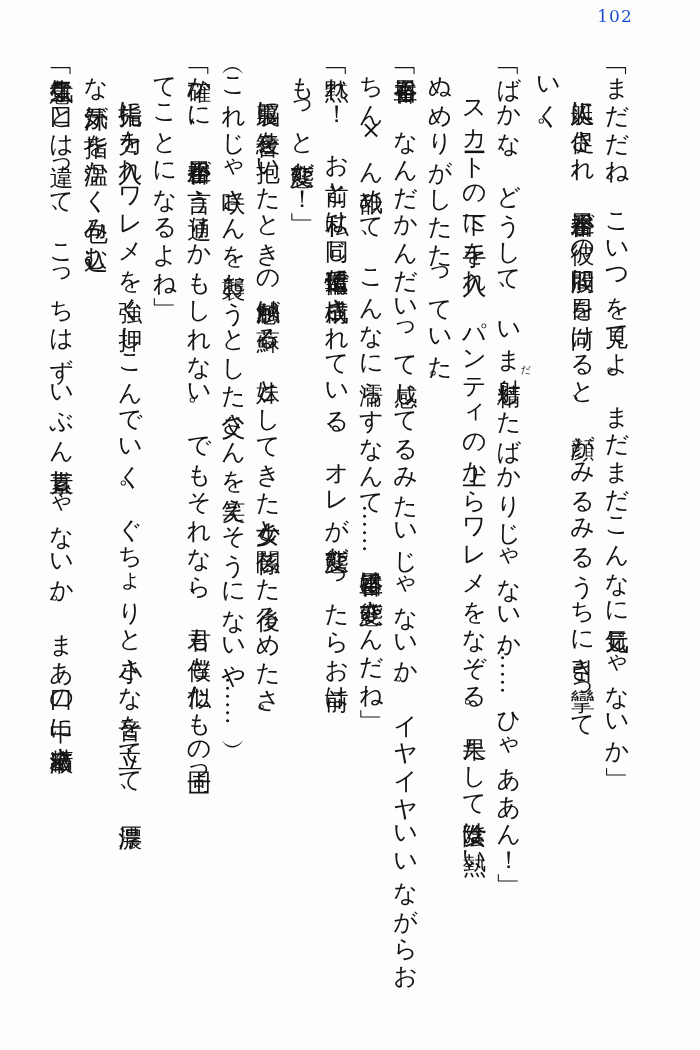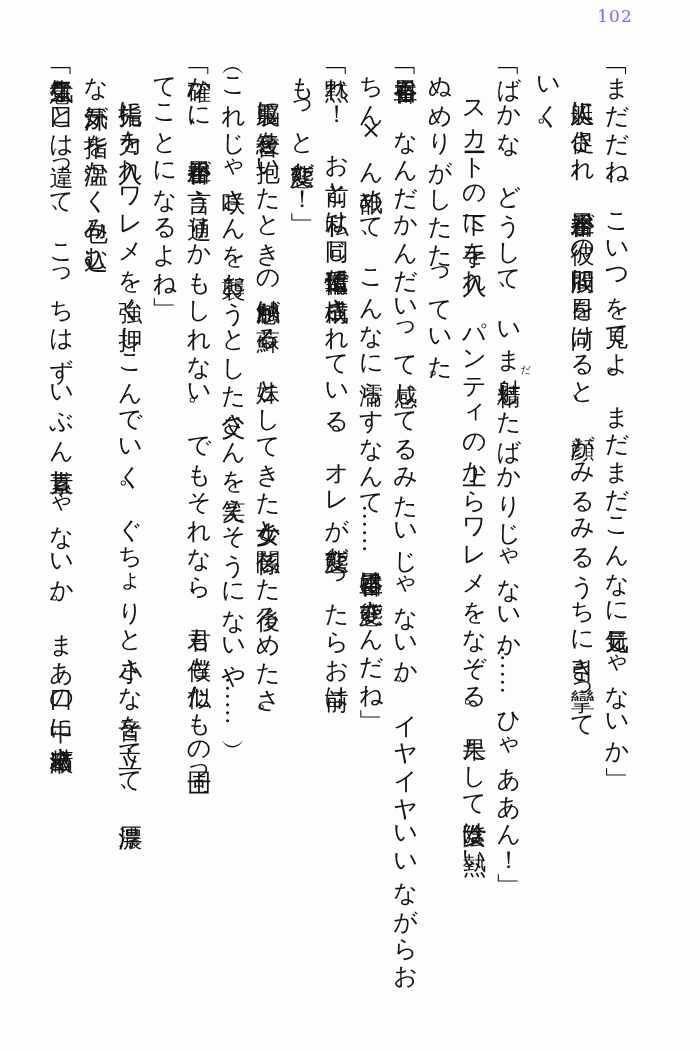--- a/index.html
+++ b/index.html
@@ -19,21 +19,21 @@
     overflow: hidden;
   }
   .page-number {
     position: absolute;
     top: 6px;
     left: 586px;
     width: 58px;
     text-align: center;
     font-size: 17px;
     letter-spacing: 1px;
-    color: #8b5cf6;
+    color: #1d4ed8;
   }
   .text-area {
     position: absolute;
     top: 60px;
     right: 66px;
     width: 586px;
     height: 945px;
     writing-mode: vertical-rl;
     text-orientation: mixed;
     font-size: 24px;

